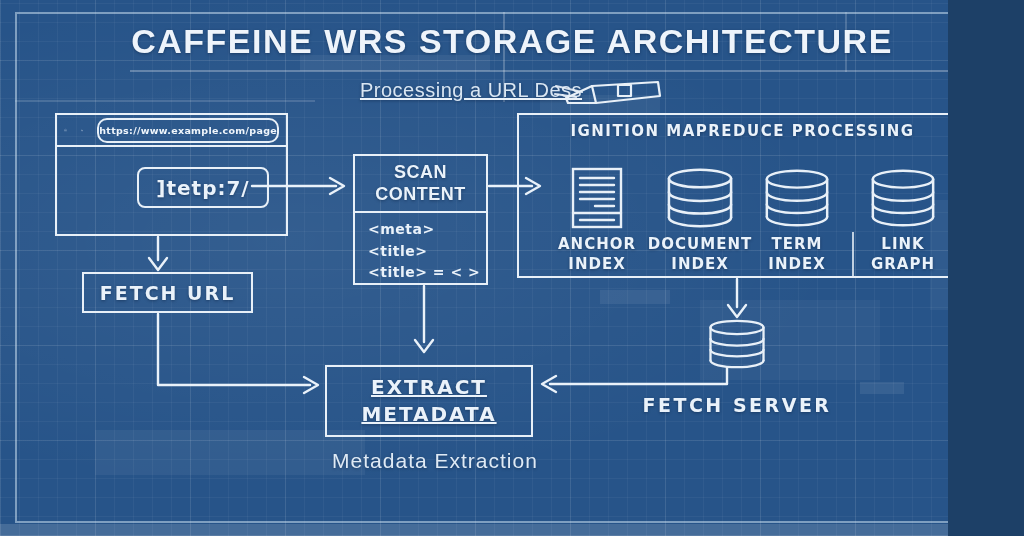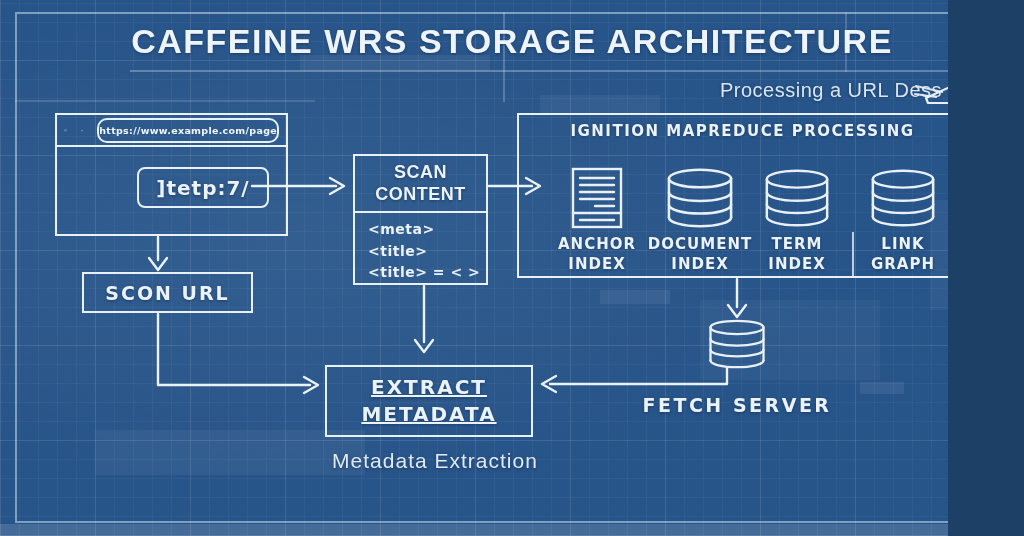--- a/index.html
+++ b/index.html
@@ -15,21 +15,21 @@
       repeating-linear-gradient(90deg, rgba(255,255,255,0.07) 0 1px, rgba(0,0,0,0) 1px 95px);
   }
   .frame{position:absolute;left:15px;top:12px;width:988px;height:507px;
     border:2px solid rgba(216,233,247,0.5);}
   .bottom-strip{position:absolute;left:0;top:524px;width:1024px;height:12px;
     background:rgba(255,255,255,0.14);}
   .glow{text-shadow:0 1px 3px rgba(8,28,58,0.45);}
   .title{position:absolute;left:0;top:22px;width:1024px;text-align:center;
     font-size:34px;font-weight:bold;letter-spacing:1.5px;color:#eef4fb;}
   .subtitle-row{position:absolute;left:0;top:74px;width:1024px;display:flex;
-    justify-content:flex-end;align-items:center;}
+    justify-content:center;align-items:center;text-decoration:underline;}
   .subtitle{font-size:20px;color:#d9e6f3;letter-spacing:0.5px;}
   .pencil{margin-left:-30px;margin-top:2px;}
   .bbox{position:absolute;border:2.5px solid #e8f0f8;box-sizing:border-box;}
   
   .browser{left:55px;top:113px;width:233px;height:123px;}
   .toolbar{height:32px;border-bottom:2.5px solid #e8f0f8;display:flex;
     align-items:center;padding:0 7px;gap:14px;box-sizing:border-box;}
   .url-pill{flex:1;height:21px;border:2px solid #e8f0f8;border-radius:10px;
     display:flex;align-items:center;justify-content:center;
     font-size:9.5px;font-weight:bold;letter-spacing:0.3px;color:#f0f6fc;
@@ -120,21 +120,21 @@
       <div class="url-pill">
         <span>https://www.example.com/page</span>
       </div>
     </div>
     <div class="address-box glow">
       <span>]tetp:7/</span>
     </div>
   </div>
 
   <div class="bbox fetch node-label glow">
-    <span>SCON URL</span>
+    <span>FETCH URL</span>
   </div>
 
   <div class="bbox ignition">
     <div class="ig-title glow">IGNITION MAPREDUCE PROCESSING</div>
     <div class="ig-divider"></div>
 
     <div class="ig-col" style="left:30px;width:96px;">
       <div class="ig-icon">
         <svg width="52" height="62" viewBox="0 0 52 62">
           <g fill="none" stroke="#e8f0f8" stroke-width="2.4" stroke-linecap="round">

